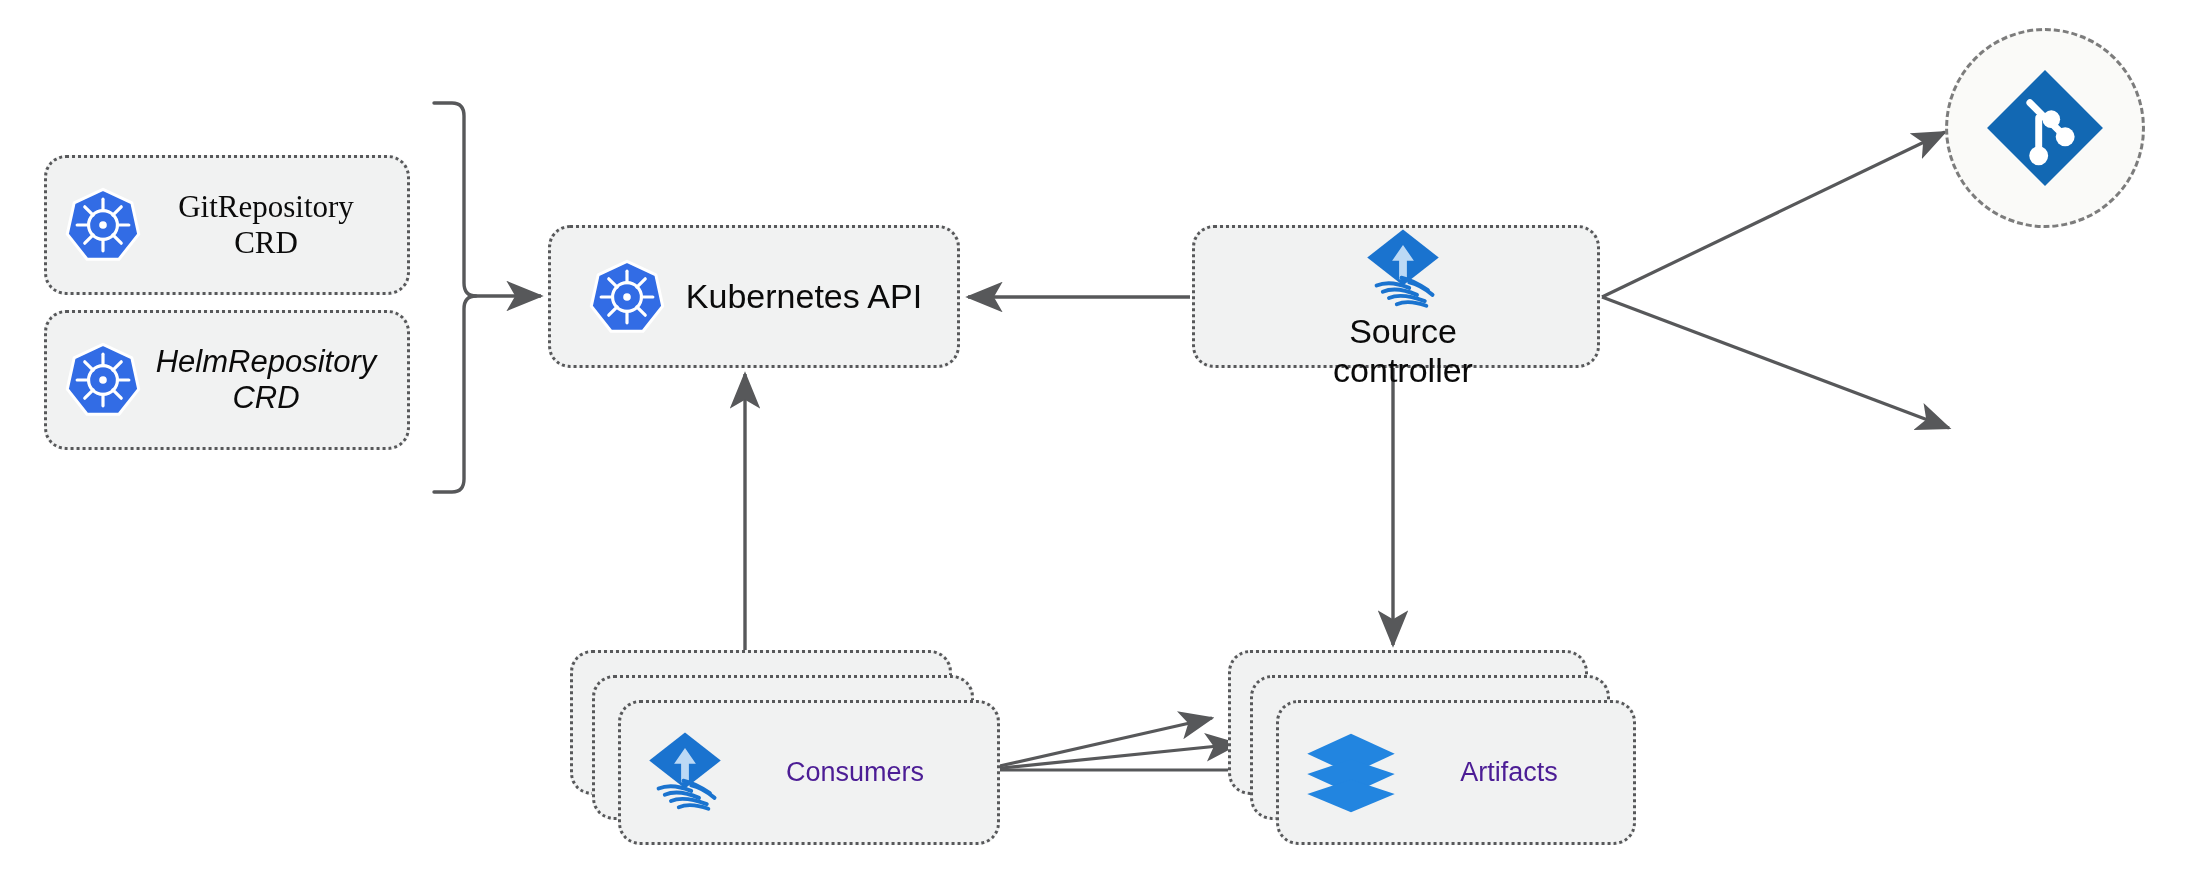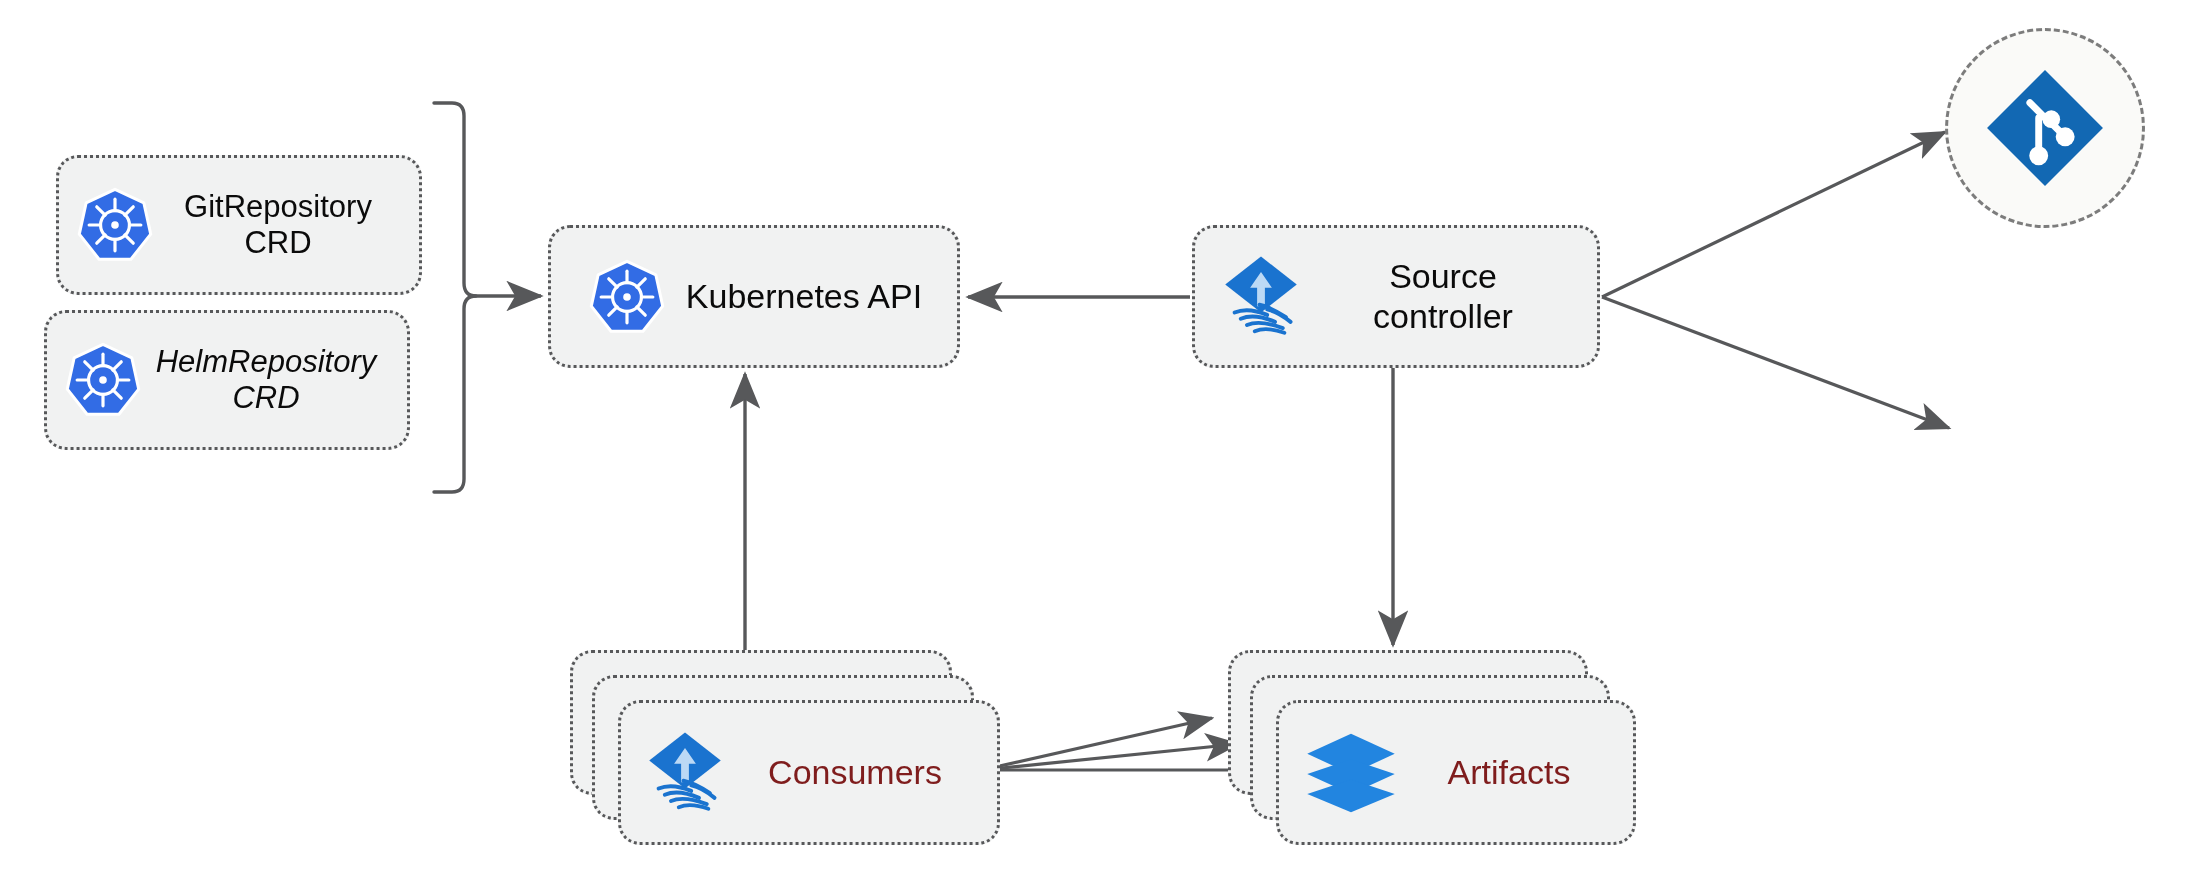--- a/index.html
+++ b/index.html
@@ -48,36 +48,37 @@
   
   .crd-box {
     width: 366px;
     height: 140px;
     padding: 0 10px 0 18px;
   }
   .crd-box .node-label {
     font-size: 31px;
     padding-right: 6px;
   }
-  #crd-git  { left: 56px; top: 155px; }
+  #crd-git  { left: 44px; top: 155px; font-family: Liberation Serif, serif; }
   #crd-helm { left: 44px; top: 310px; font-style: italic; }
 
   
   #k8s-api {
     left: 548px; top: 225px;
     width: 412px; height: 143px;
     padding: 0 14px 0 38px;
   }
   #k8s-api .node-label { font-size: 34px; }
 
   
   #source-controller {
     left: 1192px; top: 225px;
     width: 408px; height: 143px;
     padding: 0 12px 0 26px;
+    flex-direction: column;
   }
   #source-controller .node-label { font-size: 34px; }
 
   
   .stack {
     position: absolute;
   }
   .stack .layer {
     position: absolute;
     box-sizing: border-box;
@@ -86,22 +87,22 @@
     border-radius: 22px;
   }
   .stack .front {
     display: flex;
     align-items: center;
     justify-content: flex-start;
   }
   .stack .front .node-label {
     flex: 1 1 auto;
     text-align: center;
-    font-size: 34px;
-    color: #7f1d1d;
+    font-size: 27px;
+    color: #4c1d95;
   }
 
   #consumers-stack { left: 570px; top: 650px; width: 440px; height: 205px; }
   #consumers-stack .layer { width: 382px; height: 145px; }
   #consumers-stack .l1 { left: 0px;  top: 0px;  }
   #consumers-stack .l2 { left: 22px; top: 25px; }
   #consumers-stack .l3 { left: 48px; top: 50px; padding: 0 12px 0 24px; }
 
   #artifacts-stack { left: 1228px; top: 650px; width: 420px; height: 205px; }
   #artifacts-stack .layer { width: 360px; height: 145px; }

